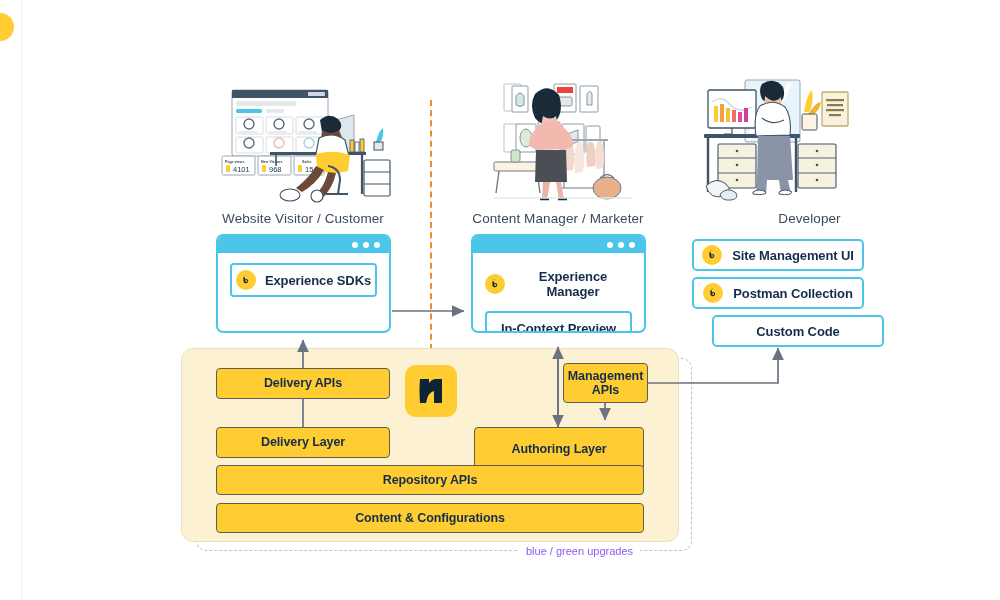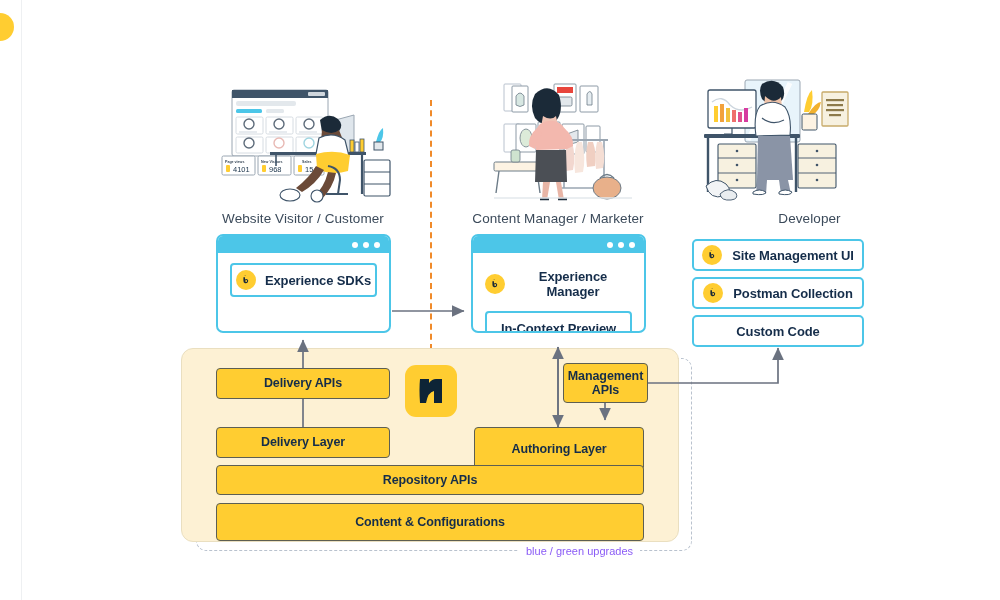--- a/index.html
+++ b/index.html
@@ -353,40 +353,40 @@
 
 <div class="side-card" style="left:692px; top:277px; width:172px;">
   <span class="b-badge">
     <svg width="12" height="12" viewBox="0 0 12 12">
         <path d="M4.3 1.4 q.9-.9 1.6 0 M3.4 3.3 h1.6 v2.2 q1.4-1 2.6 .1 q1.2 1.2 .2 2.6 q-1.1 1.4-2.8 1 Q3.2 8.6 3.4 6.4 Z M6.2 6 q-.9 0-.9 1 q0 1 .9 1 q.9 0 .9-1 q0-1-.9-1Z" fill="#1b2a38"></path>
       </svg>
   </span>
   <span>Postman Collection</span>
 </div>
 
-<div class="side-card" style="left:692px; top:315px; width:172px;">
+<div class="side-card" style="left:712px; top:315px; width:172px;">
   <span>Custom Code</span>
 </div>
 
 <div id="bg-boundary" style="left:196px; top:358px; width:496px; height:193px;"></div>
 <div id="bg-label" style="left:519px; top:545px;">blue / green upgrades</div>
 
 <div id="platform" style="left:181px; top:348px; width:498px; height:194px;"></div>
 
 <div class="ybox" style="left:216px; top:368px; width:174px; height:31px;">Delivery APIs</div>
 
 <div class="ybox" style="left:563px; top:363px; width:85px; height:40px;">Management APIs</div>
 
 <div class="ybox" style="left:216px; top:427px; width:174px; height:31px;">Delivery Layer</div>
 
 <div class="ybox" style="left:474px; top:427px; width:170px; height:44px;">Authoring Layer</div>
 
 <div class="ybox" style="left:216px; top:465px; width:428px; height:30px;">Repository APIs</div>
 
-<div class="ybox" style="left:216px; top:503px; width:428px; height:38px;">Content &amp; Configurations</div>
+<div class="ybox" style="left:216px; top:503px; width:428px; height:30px;">Content &amp; Configurations</div>
 
 <div id="center-logo" style="left:405px; top:365px; width:52px; height:52px;">
   <svg width="26" height="28" viewBox="0 0 26 28">
     <path d="M2 2 h9 v4 q3 -4 7 -4 h6 v24 h-8 V14 q-6 1 -8 12 H2 Q1 12 2 2 Z" fill="#0d2436"></path>
   </svg>
 </div>
 
 <svg id="wires">
   <defs>
     <marker id="ah" markerWidth="9" markerHeight="9" refX="7.2" refY="4.5" orient="auto">

